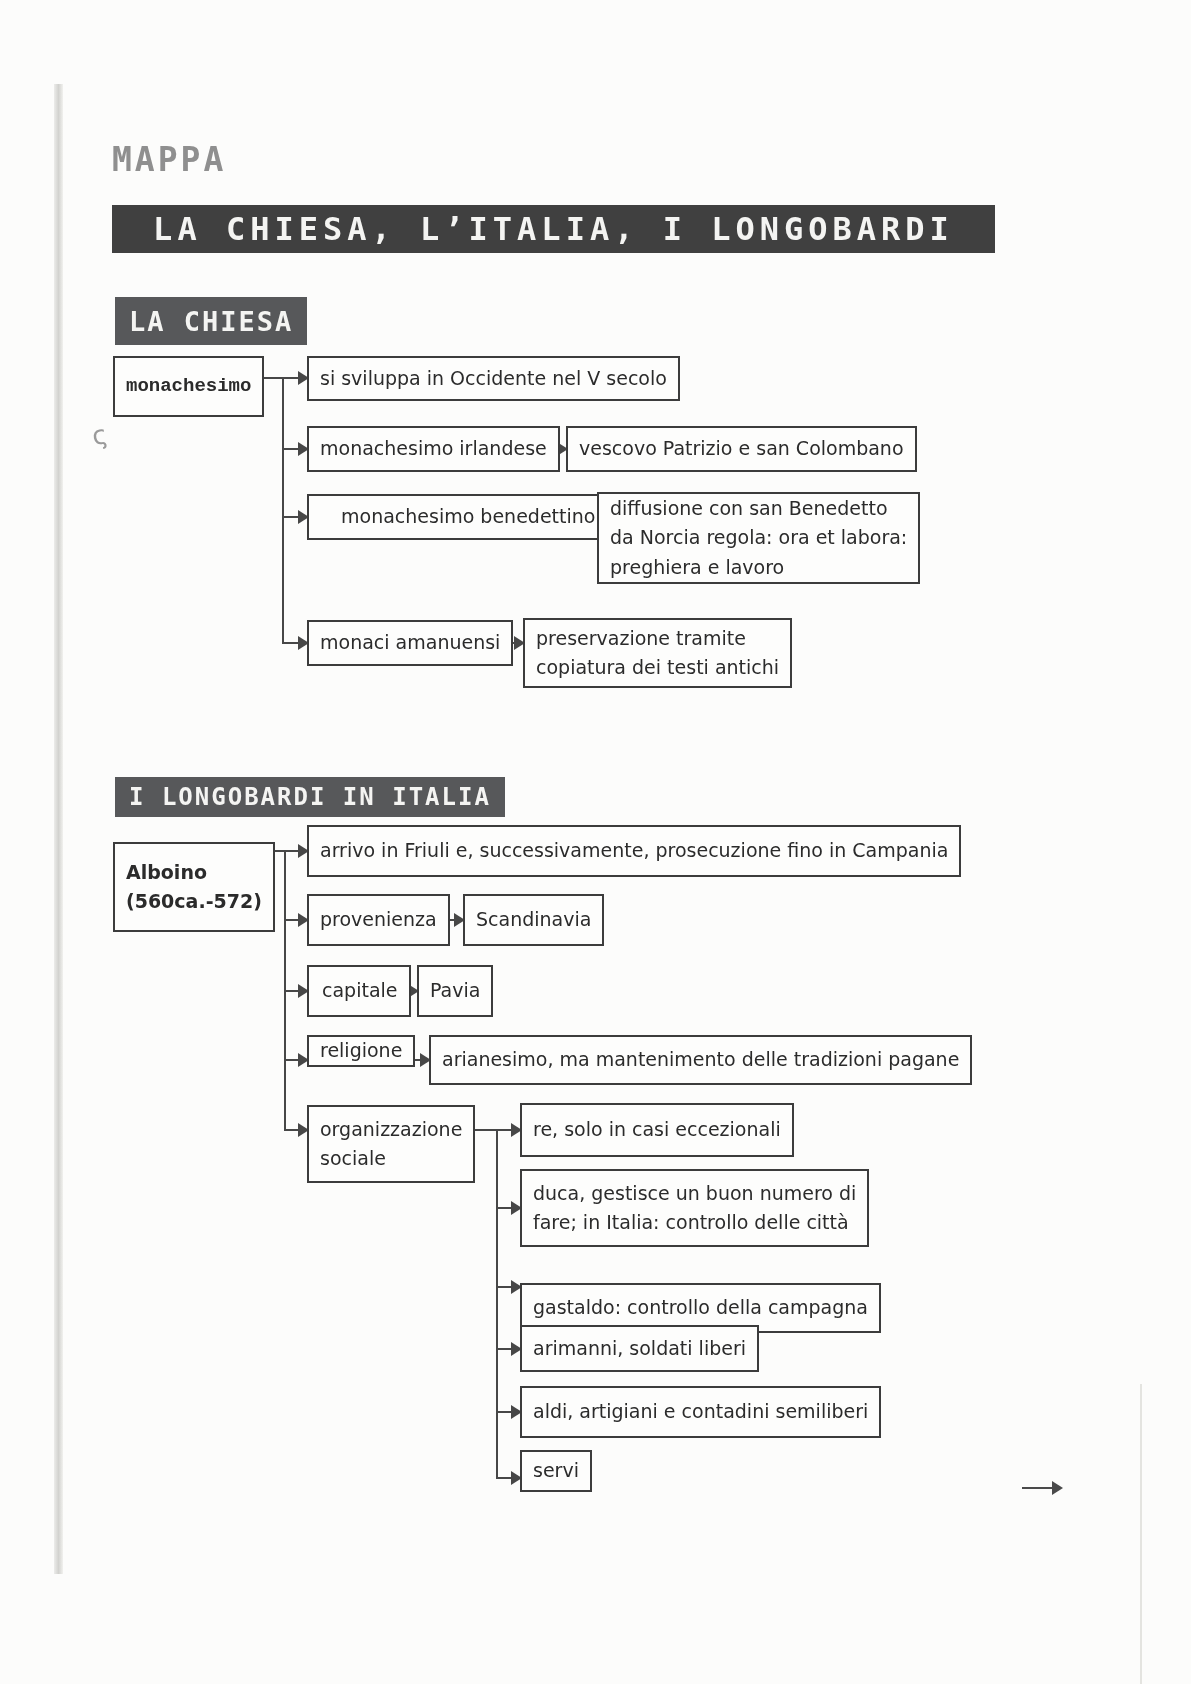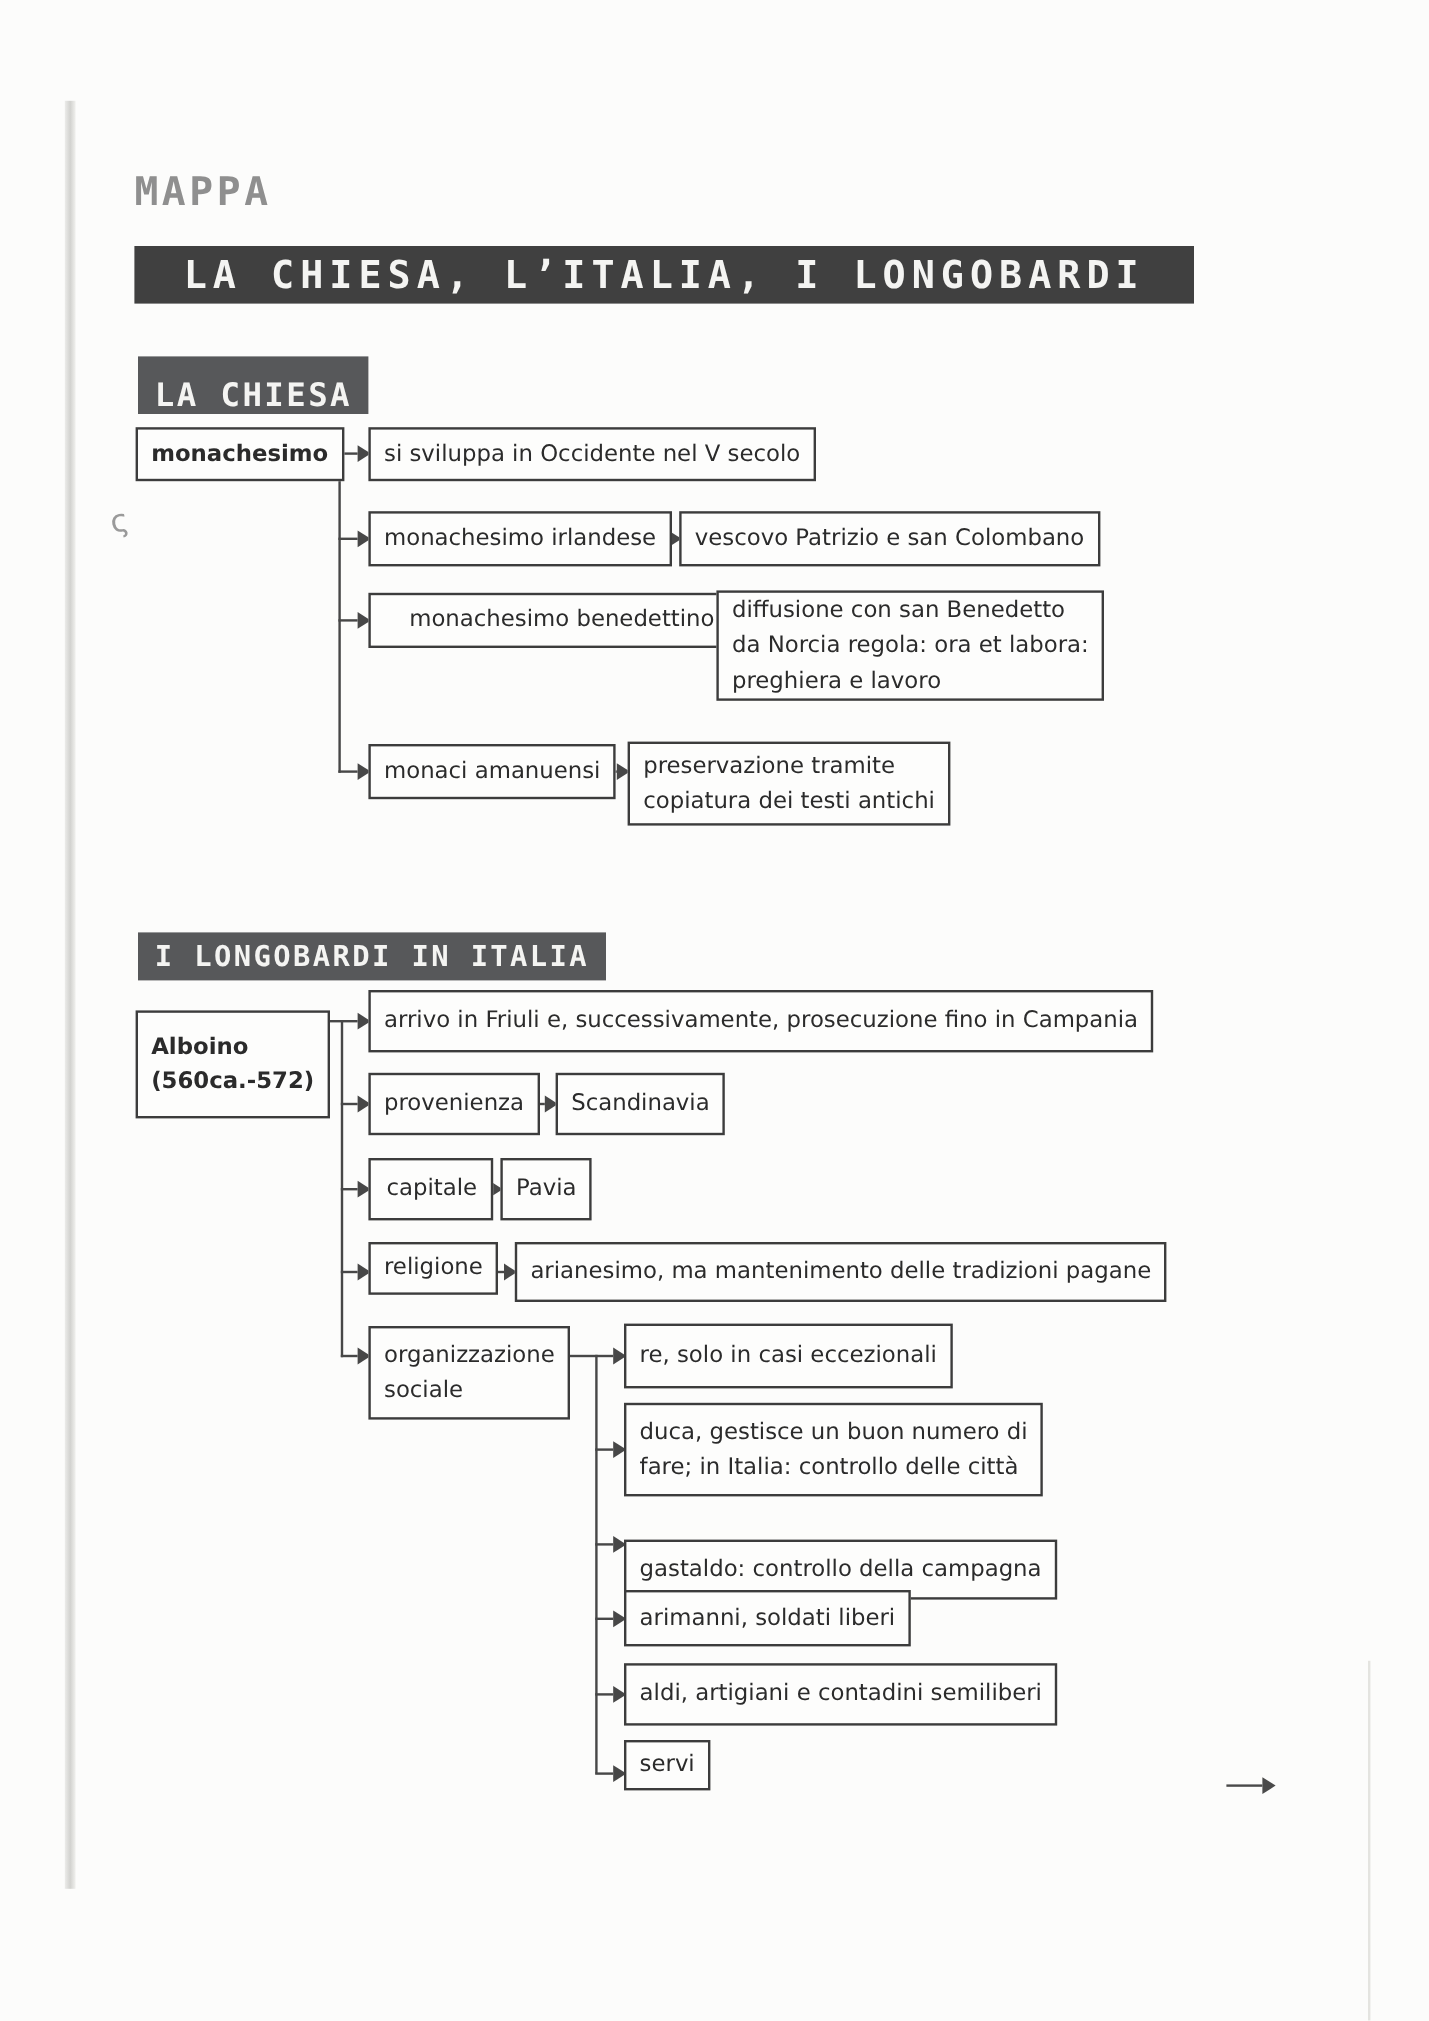--- a/index.html
+++ b/index.html
@@ -49,41 +49,41 @@
 
   <div class="artifact" style="left:54px;top:84px;width:9px;height:1490px;background:linear-gradient(to right,#ececea,#d2d2cf,#f1f1ee);"></div>
   <div class="artifact" style="left:1140px;top:1384px;width:2px;height:300px;background:#e4e4e0;"></div>
   <div class="pen" style="left:92px;top:420px;">ς</div>
 
   <div class="kicker" style="left:112px;top:140px;">MAPPA</div>
   <div class="banner" style="left:112px;top:205px;width:883px;height:48px;">
     <span>LA CHIESA, L’ITALIA, I LONGOBARDI</span>
   </div>
 
-  <div class="secheader" style="left:115px;top:297px;height:48px;font-size:27px;align-items:flex-end;">
+  <div class="secheader" style="left:115px;top:297px;height:48px;font-size:27px;">
     <span>LA CHIESA</span>
   </div>
 
   <div class="hline" style="left:230px;top:377px;width:68px;"></div>
   <div class="ahead" style="left:298px;top:371px;"></div>
   <div class="vline" style="left:282px;top:377px;height:267px;"></div>
   <div class="hline" style="left:282px;top:448px;width:16px;"></div>
   <div class="ahead" style="left:298px;top:442px;"></div>
   <div class="hline" style="left:282px;top:516px;width:16px;"></div>
   <div class="ahead" style="left:298px;top:510px;"></div>
   <div class="hline" style="left:282px;top:642px;width:16px;"></div>
   <div class="ahead" style="left:298px;top:636px;"></div>
   <div class="hline" style="left:500px;top:448px;width:57px;"></div>
   <div class="ahead" style="left:557px;top:442px;"></div>
   <div class="hline" style="left:520px;top:516px;width:68px;"></div>
   <div class="ahead" style="left:588px;top:510px;"></div>
   <div class="hline" style="left:460px;top:642px;width:54px;"></div>
   <div class="ahead" style="left:514px;top:636px;"></div>
 
-  <div class="node bold" style="left:113px;top:356px;height:45px;min-width:144px;">
+  <div class="node bold" style="left:113px;top:356px;height:61px;min-width:144px;font-family:Liberation Mono, monospace;">
     <span class="ln">monachesimo</span>
   </div>
   <div class="node" style="left:307px;top:356px;height:45px;">
     <span class="ln">si sviluppa in Occidente nel V secolo</span>
   </div>
   <div class="node" style="left:307px;top:426px;height:46px;">
     <span class="ln">monachesimo irlandese</span>
   </div>
   <div class="node" style="left:566px;top:426px;height:46px;">
     <span class="ln">vescovo Patrizio e san Colombano</span>
@@ -152,21 +152,21 @@
   </div>
   <div class="node" style="left:463px;top:894px;height:52px;">
     <span class="ln">Scandinavia</span>
   </div>
   <div class="node" style="left:307px;top:965px;height:52px;padding-left:13px;">
     <span class="ln">capitale</span>
   </div>
   <div class="node" style="left:417px;top:965px;height:52px;">
     <span class="ln">Pavia</span>
   </div>
-  <div class="node" style="left:307px;top:1035px;height:44px;">
+  <div class="node" style="left:307px;top:1035px;height:32px;">
     <span class="ln">religione</span>
   </div>
   <div class="node" style="left:429px;top:1035px;height:50px;">
     <span class="ln">arianesimo, ma mantenimento delle tradizioni pagane</span>
   </div>
   <div class="node" style="left:307px;top:1105px;height:78px;">
     <span class="ln">organizzazione</span>
     <span class="ln">sociale</span>
   </div>
   <div class="node" style="left:520px;top:1103px;height:54px;">

